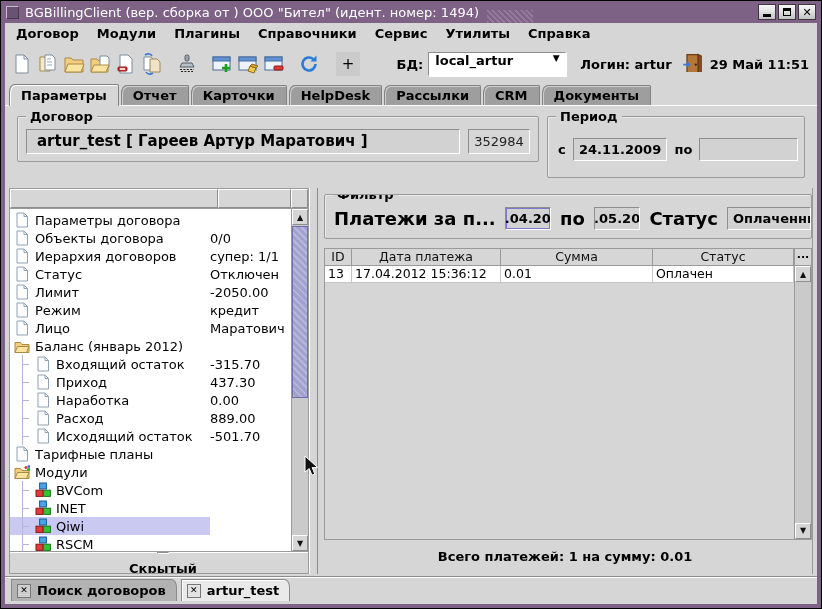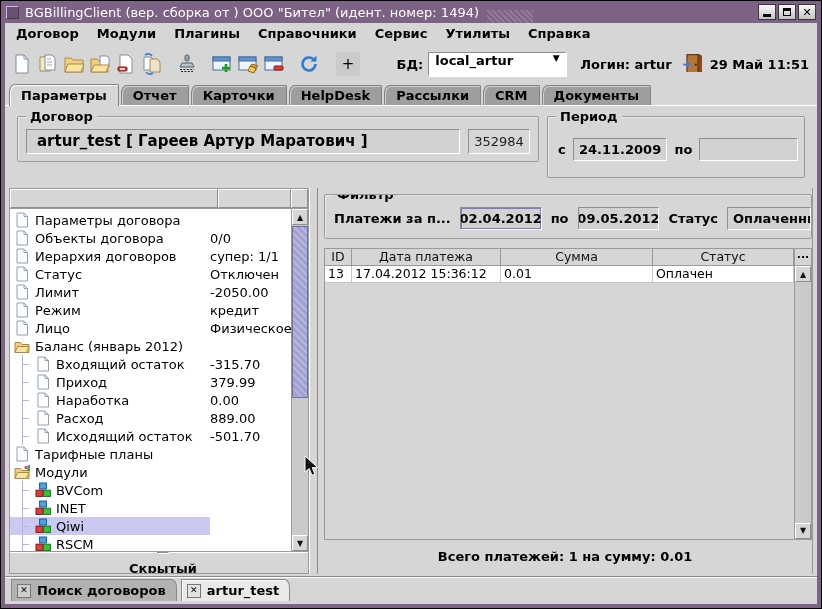--- a/index.html
+++ b/index.html
@@ -100,21 +100,21 @@
   .hidden-row{height:22px;background:var(--bg,#d6d6d6);border-top:1px solid #9a9a9a;
     box-shadow:0 1px 0 #fff inset;display:flex;align-items:center;gap:7px;padding-left:8px;flex-direction:column;}
   .checkbox{width:12px;height:12px;background:#d6d6d6;border:1px solid #8e8e8e;
     border-bottom-color:#fff;border-right-color:#fff;}
   .hidden-label{font-size:13px;font-weight:bold;}
   .splitter{width:9px;background:var(--bg,#d6d6d6);border-left:1px solid #fff;border-right:1px solid #8a8a8a;}
   
   .right-panel{flex:1;display:flex;flex-direction:column;overflow:hidden;border-right:1px solid #9a9a9a;}
   .gb-filter{margin:6px 0 9px 6px;height:47px;display:flex;align-items:center;gap:9px;
     padding:8px 0 4px 9px;overflow:hidden;}
-  .filter-label{font-size:13px;font-weight:bold;white-space:nowrap;}
+  .filter-label{font-size:18px;font-weight:bold;white-space:nowrap;}
   .f-date{width:93px;}
   .f-date.focused{box-shadow:inset 0 0 0 1px #7a7ac8;}
   .f-status{width:84px;flex:0 0 84px;justify-content:flex-start;padding-left:5px;}
   .table{position:relative;margin-left:6px;height:307px;border:1px solid #9a9a9a;
     background:var(--bg,#d6d6d6);display:flex;flex-direction:column;}
   .thead{display:grid;grid-template-columns:27px 149px 152px 1fr;margin-right:17px;
     height:17px;background:var(--bg,#d6d6d6);border-bottom:1px solid #9a9a9a;}
   .th{border-right:1px solid #9a9a9a;font-size:12.5px;color:#111;text-align:center;line-height:16px;overflow:hidden;}
   .tbody{flex:1;margin-right:17px;}
   .tr{display:grid;grid-template-columns:27px 149px 152px 1fr;height:17px;background:#fff;
@@ -382,21 +382,21 @@
               <div class="tree-row lvl0">
                 <div class="label-zone">
                   <span class="tree-icon">
                     <svg width="16" height="16" viewBox="0 0 16 16">
                       <path d="M3 1h7l3.5 3.5V15H3z" fill="#fdfdfd" stroke="#8fa2b5"></path>
                       <path d="M10 1v3.5h3.5" fill="none" stroke="#8fa2b5"></path>
                     </svg>
                   </span>
                   <span class="tree-label">Лицо</span>
                 </div>
-                <span class="tree-value">Физическое</span>
+                <span class="tree-value">Маратович</span>
               </div>
               <div class="tree-row lvl0">
                 <div class="label-zone">
                   <span class="tree-icon">
                     <svg width="16" height="16" viewBox="0 0 16 16">
                       <path d="M1 4.5h5.5l1.5 2h7v8H1z" fill="#f2cf7e" stroke="#ab8a46"></path>
                       <path d="M1 14.5l2.5-6h11.5l-2.5 6z" fill="#fbe3a0" stroke="#ab8a46"></path>
                     </svg>
                   </span>
                   <span class="tree-label">Баланс (январь 2012)</span>
@@ -420,21 +420,21 @@
                 <div class="label-zone">
                   <span class="connector"></span>
                   <span class="tree-icon">
                     <svg width="16" height="16" viewBox="0 0 16 16">
                       <path d="M3 1h7l3.5 3.5V15H3z" fill="#fdfdfd" stroke="#8fa2b5"></path>
                       <path d="M10 1v3.5h3.5" fill="none" stroke="#8fa2b5"></path>
                     </svg>
                   </span>
                   <span class="tree-label">Приход</span>
                 </div>
-                <span class="tree-value">379.99</span>
+                <span class="tree-value">437.30</span>
               </div>
               <div class="tree-row lvl1">
                 <div class="label-zone">
                   <span class="connector"></span>
                   <span class="tree-icon">
                     <svg width="16" height="16" viewBox="0 0 16 16">
                       <path d="M3 1h7l3.5 3.5V15H3z" fill="#fdfdfd" stroke="#8fa2b5"></path>
                       <path d="M10 1v3.5h3.5" fill="none" stroke="#8fa2b5"></path>
                     </svg>
                   </span>

